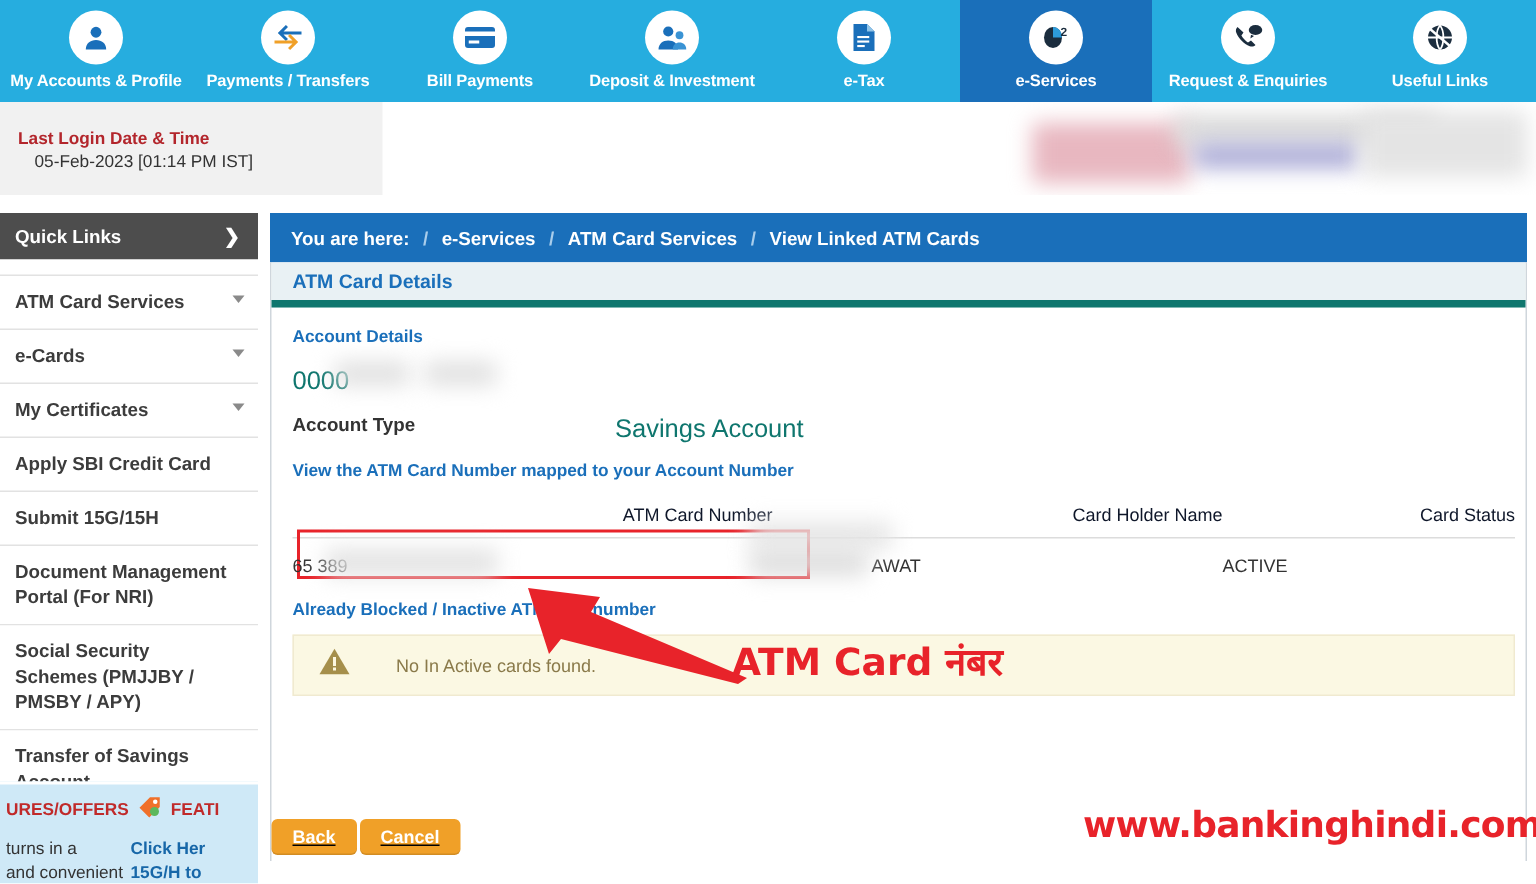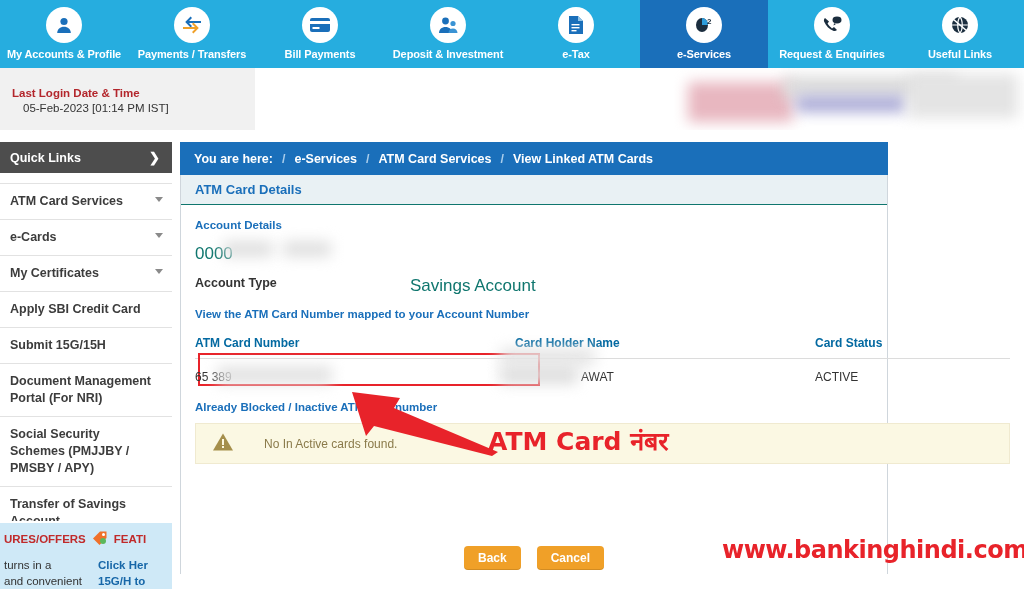--- a/index.html
+++ b/index.html
@@ -75,79 +75,79 @@
   .promo {
     position:absolute; left:0; top:521px; width:172px; height:68px;
     background:#cfe9f7; overflow:hidden; border-top:2px solid #ffffff;
   }
   .promo-row1 {
     display:flex; align-items:center; gap:6px; padding:7px 0 0 4px;
     font-size:11.5px; font-weight:bold; color:#c02a2a; white-space:nowrap;
   }
   .promo-tag { flex:0 0 auto; }
   .promo-row2 {
-    display:flex; gap:16px; padding:9px 0 0 4px; font-size:11.5px; white-space:nowrap;
+    display:flex; gap:5px; padding:9px 0 0 4px; font-size:11.5px; white-space:nowrap;
   }
   .promo-col-a { color:#333; line-height:16px; }
   .promo-col-b { color:#1767a8; font-weight:bold; line-height:16px; }
 
   
-  .main { position:absolute; left:180px; top:142px; width:708px; }
+  .main { position:absolute; left:180px; top:142px; width:838px; }
   .breadcrumb {
     background:#1a6fba; height:33px; display:flex; align-items:center;
     padding-left:14px; gap:9px; color:#ffffff;
     font-size:12.5px; font-weight:bold;
   }
   .breadcrumb .sep { color:#a9cdeb; font-weight:bold; }
   .bc-link { cursor:pointer; }
 
   .panel {
     border:1px solid #cfd6dc; border-top:none; background:#ffffff;
     height:410px; position:relative;
   }
   .panel-title {
     background:#e9f1f4; height:30px; display:flex; align-items:center;
     padding-left:14px; color:#1a6fba; font-size:13px; font-weight:bold;
-    border-bottom:1px solid #0f766e;
+    border-bottom:5px solid #0f766e;
   }
   .panel-body { padding:14px 16px 0 14px; }
 
   .sec-label { color:#1a6fba; font-size:11.5px; font-weight:bold; margin-bottom:13px; }
   .kv { display:flex; margin-bottom:12px; align-items:flex-start; }
   .kv .k { width:215px; font-size:12.5px; font-weight:bold; color:#333333; }
   .kv .v { font-size:17px; color:#0f766e; position:relative; }
   .link-note { color:#1a6fba; font-size:11.5px; font-weight:bold; margin:8px 0 16px 0; cursor:pointer; }
 
   
   .tbl { width:815px; }
   .tbl-head { display:flex; border-bottom:1px solid #dcdcdc; padding-bottom:8px; }
   .tbl-row  { display:flex; padding-top:11px; }
   .col1 { width:320px; } .col2 { width:300px; } .col3 { flex:1; }
-  .th { font-size:12px; font-weight:bold; color:#0369a1; }
+  .th { font-size:12px; font-weight:normal; color:#0f172a;text-align:right; }
   .td { font-size:12px; color:#333333; }
 
   .redbox {
     position:absolute; left:3px; top:-6px; width:342px; height:33px;
     border:2px solid #e8232a; pointer-events:none;
   }
 
   .blocked-link {
     color:#1a6fba; font-size:11.5px; font-weight:bold;
     margin-top:17px; cursor:pointer;
   }
 
   .alertbox {
     margin-top:10px; width:815px; height:41px; background:#fbf8e3;
     border:1px solid #f0ead0; display:flex; align-items:center; padding-left:16px; gap:30px;
   }
   .alert-text { font-size:12px; color:#8a7a4a; }
 
   .btnrow {
     position:absolute; left:0; right:0; bottom:14px;
-    display:flex; align-items:center; justify-content:center; gap:16px;
+    display:flex; align-items:center; gap:2px;text-decoration:underline;
   }
   .btn {
     background:#f0a028; color:#ffffff; font-size:12px; font-weight:bold;
     border:none; border-radius:4px; padding:5px 14px; cursor:pointer;
     box-shadow: inset 0 -1px 0 rgba(0,0,0,.12);
   }
 
   
   .annot-hi {
     position:absolute; left:488px; top:423px;

